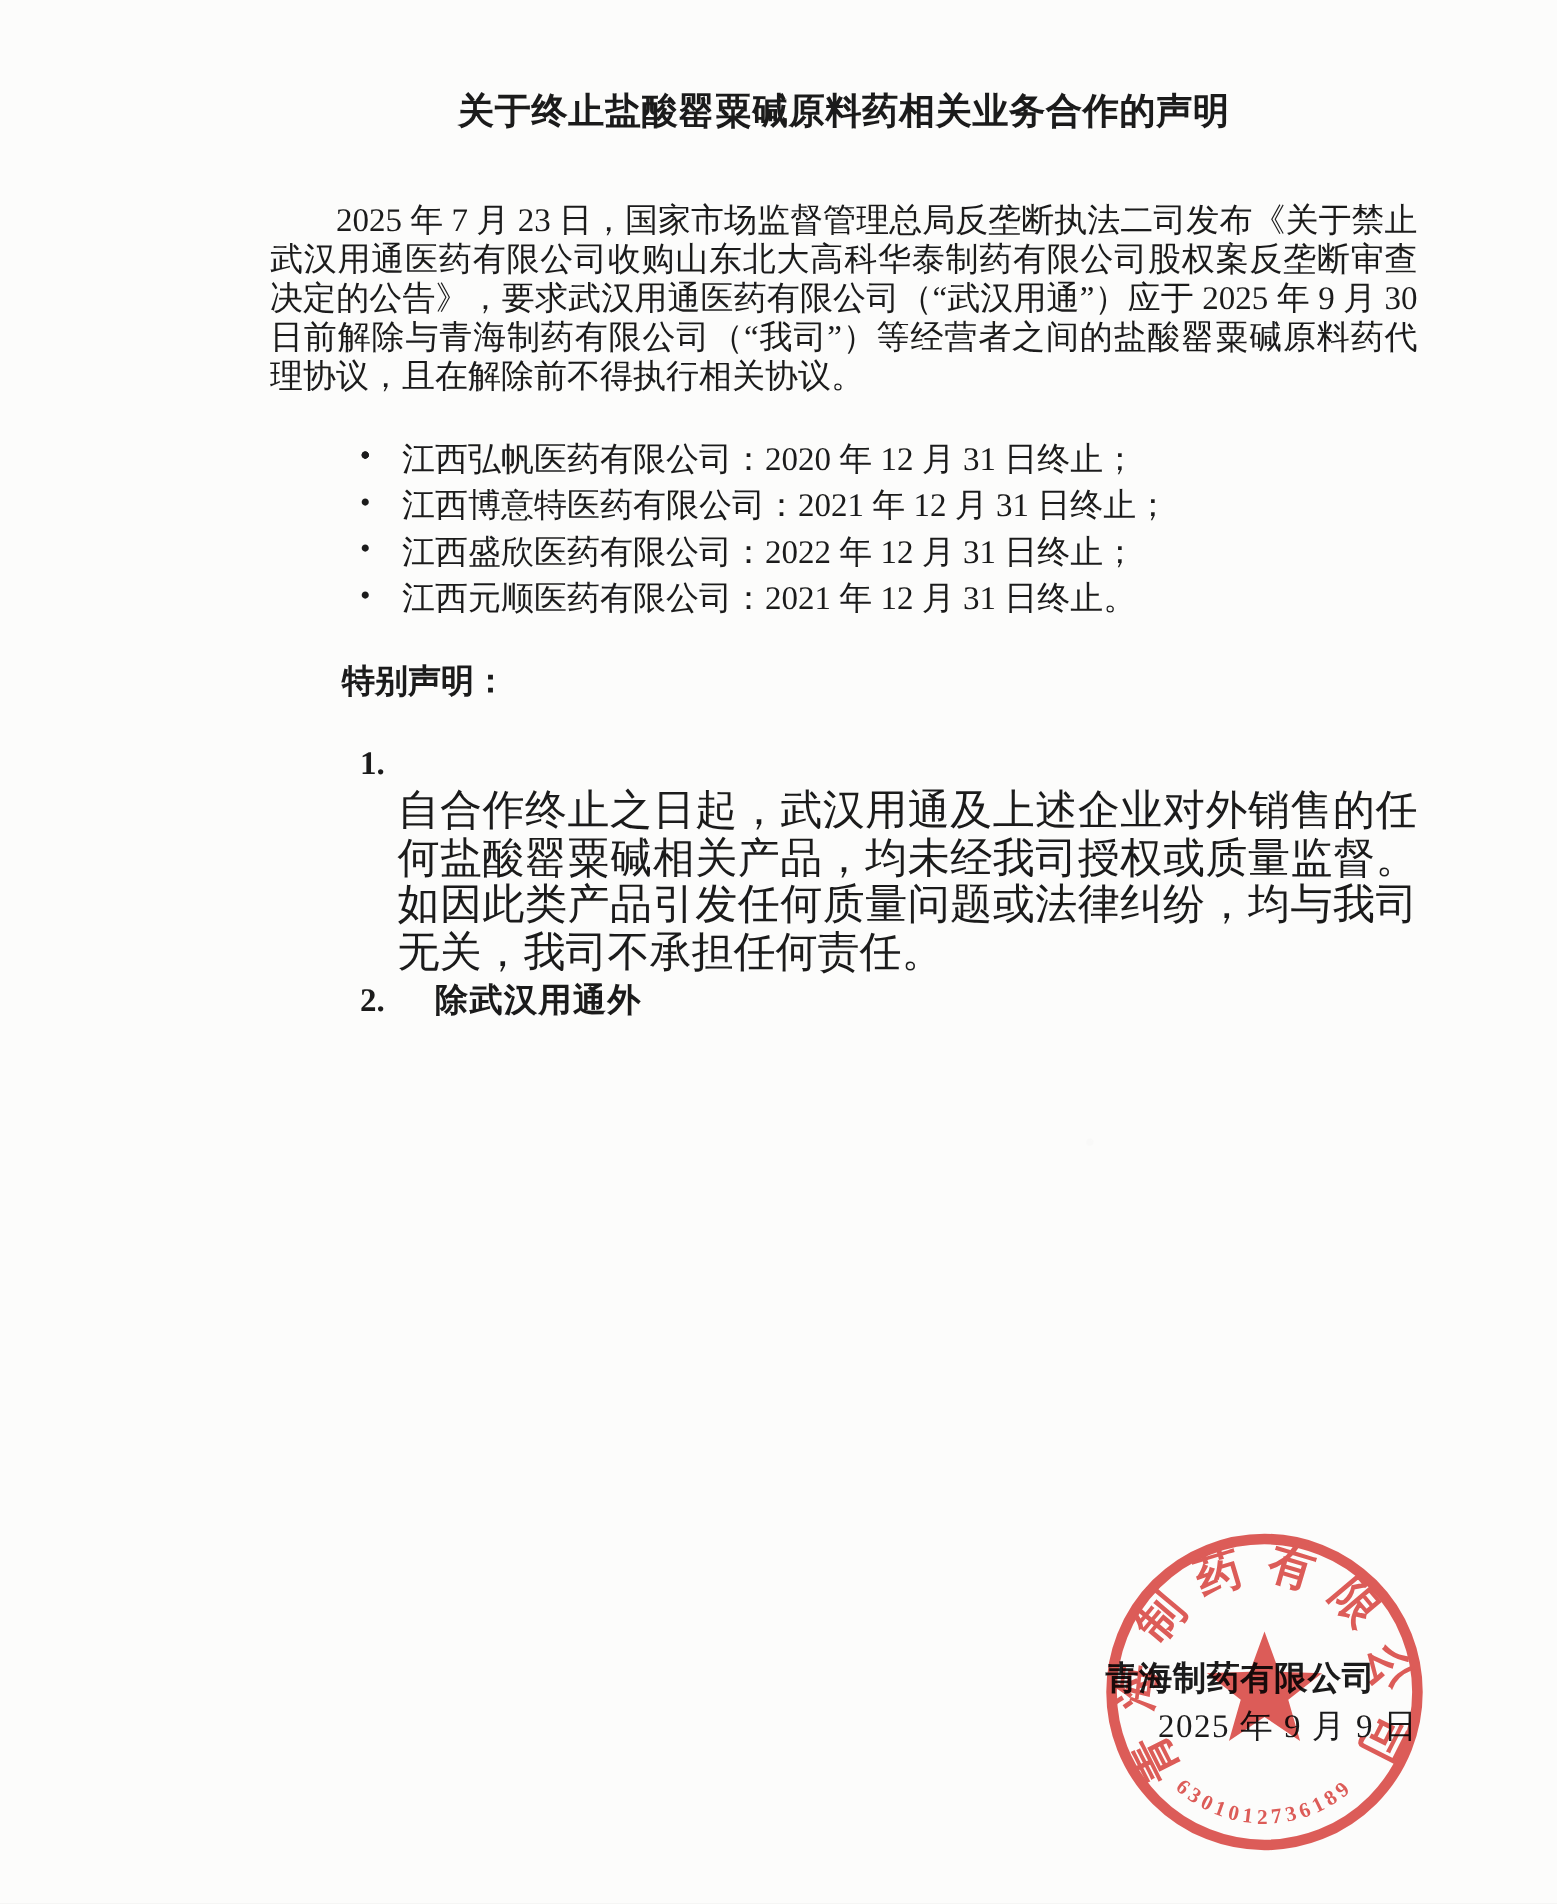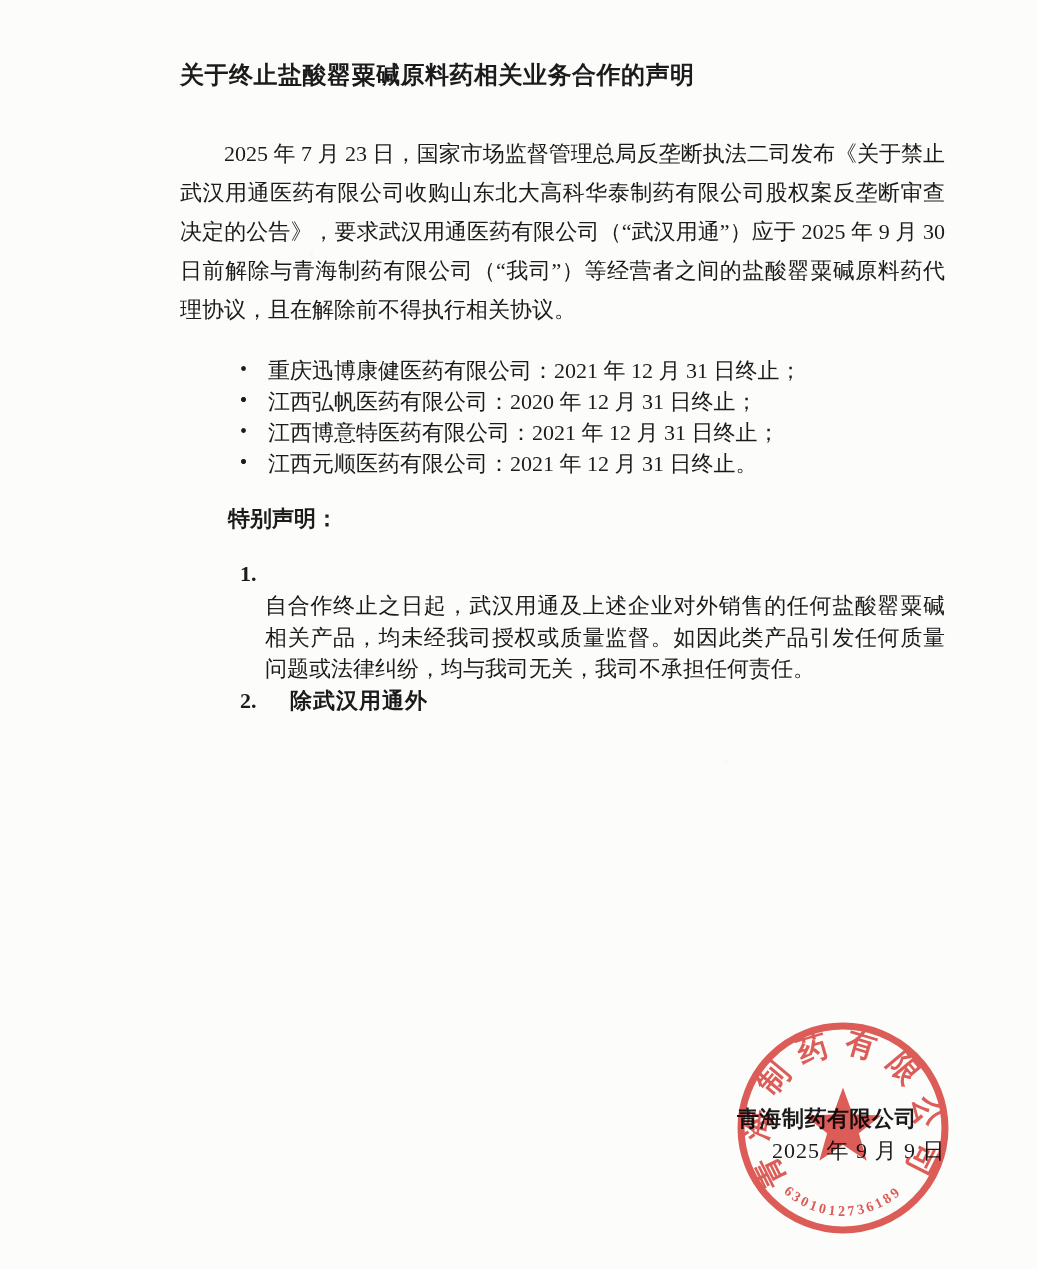--- a/index.html
+++ b/index.html
@@ -13,24 +13,24 @@
                       radial-gradient(circle at 70% 60%, rgba(0,0,0,0.012) 0 2px, transparent 3px);
     color:#1b1b1b;
     font-family:"Liberation Serif","DejaVu Serif",serif;
     overflow:hidden;
   }
   .content {
     position:absolute; left:180px; top:58px; width:765px;
   }
   h1.doc-title {
     font-size:24px; line-height:34px; font-weight:bold;
-    margin:0 0 42px 0; letter-spacing:0.5px;
+    text-align:center; margin:0 0 42px 0; letter-spacing:0.5px;
   }
   p.body-para {
-    font-size:22px; line-height:39px; margin:0 0 14px 0;
+    font-size:22px; line-height:26px; margin:0 0 14px 0;
     text-align:justify; text-indent:2em;
   }
   ul.term-list {
     list-style:none; margin:26px 0 0 0; padding:0;
   }
   ul.term-list li {
     font-size:22px; line-height:31px; padding-left:88px; position:relative;
   }
   ul.term-list .blt {
     position:absolute; left:60px; top:-1px; font-size:20px;
@@ -41,21 +41,21 @@
     font-family:Liberation Mono, monospace;
   }
   .numbered-item { margin-top:0; }
   .numbered-item.first { margin-top:21px; }
   .item-head {
     display:flex; font-size:22px; line-height:32px; font-weight:bold;
   }
   .item-num { width:50px; margin-left:60px; }
   .item-title { letter-spacing:1px; }
   .item-body {
-    font-size:22px; line-height:31.5px; margin:0 0 0 85px;
+    font-size:28px; line-height:31.5px; margin:0 0 0 85px;
     text-align:justify;
   }
   .sig-company {
     position:absolute; left:737px; top:1104px;
     font-size:22px; font-weight:bold; letter-spacing:0.5px; z-index:2;
   }
   .sig-date {
     position:absolute; left:772px; top:1136px;
     font-size:22px; letter-spacing:1px; z-index:2;
   }
@@ -74,35 +74,35 @@
 
     <h1 class="doc-title">关于终止盐酸罂粟碱原料药相关业务合作的声明</h1>
 
     <p class="body-para">2025 年 7 月 23 日，国家市场监督管理总局反垄断执法二司发布《关于禁止武汉用通医药有限公司收购山东北大高科华泰制药有限公司股权案反垄断审查决定的公告》，要求武汉用通医药有限公司（“武汉用通”）应于 2025 年 9 月 30 日前解除与青海制药有限公司（“我司”）等经营者之间的盐酸罂粟碱原料药代理协议，且在解除前不得执行相关协议。</p>
 
 
 
     <ul class="term-list">
       <li>
         <span class="blt">•</span>
-        <span>重庆迅博康健医药有限公司：2021 年 12 月 31 日终止；</span>
       </li>
       <li>
         <span class="blt">•</span>
       </li>
       <li>
         <span class="blt">•</span>
         <span>江西弘帆医药有限公司：2020 年 12 月 31 日终止；</span>
       </li>
       <li>
         <span class="blt">•</span>
         <span>江西博意特医药有限公司：2021 年 12 月 31 日终止；</span>
       </li>
       <li>
         <span class="blt">•</span>
+        <span>江西盛欣医药有限公司：2022 年 12 月 31 日终止；</span>
       </li>
       <li>
         <span class="blt">•</span>
         <span>江西元顺医药有限公司：2021 年 12 月 31 日终止。</span>
       </li>
     </ul>
 
     <div class="special-heading">特别声明：</div>
 
     <div class="numbered-item first">

